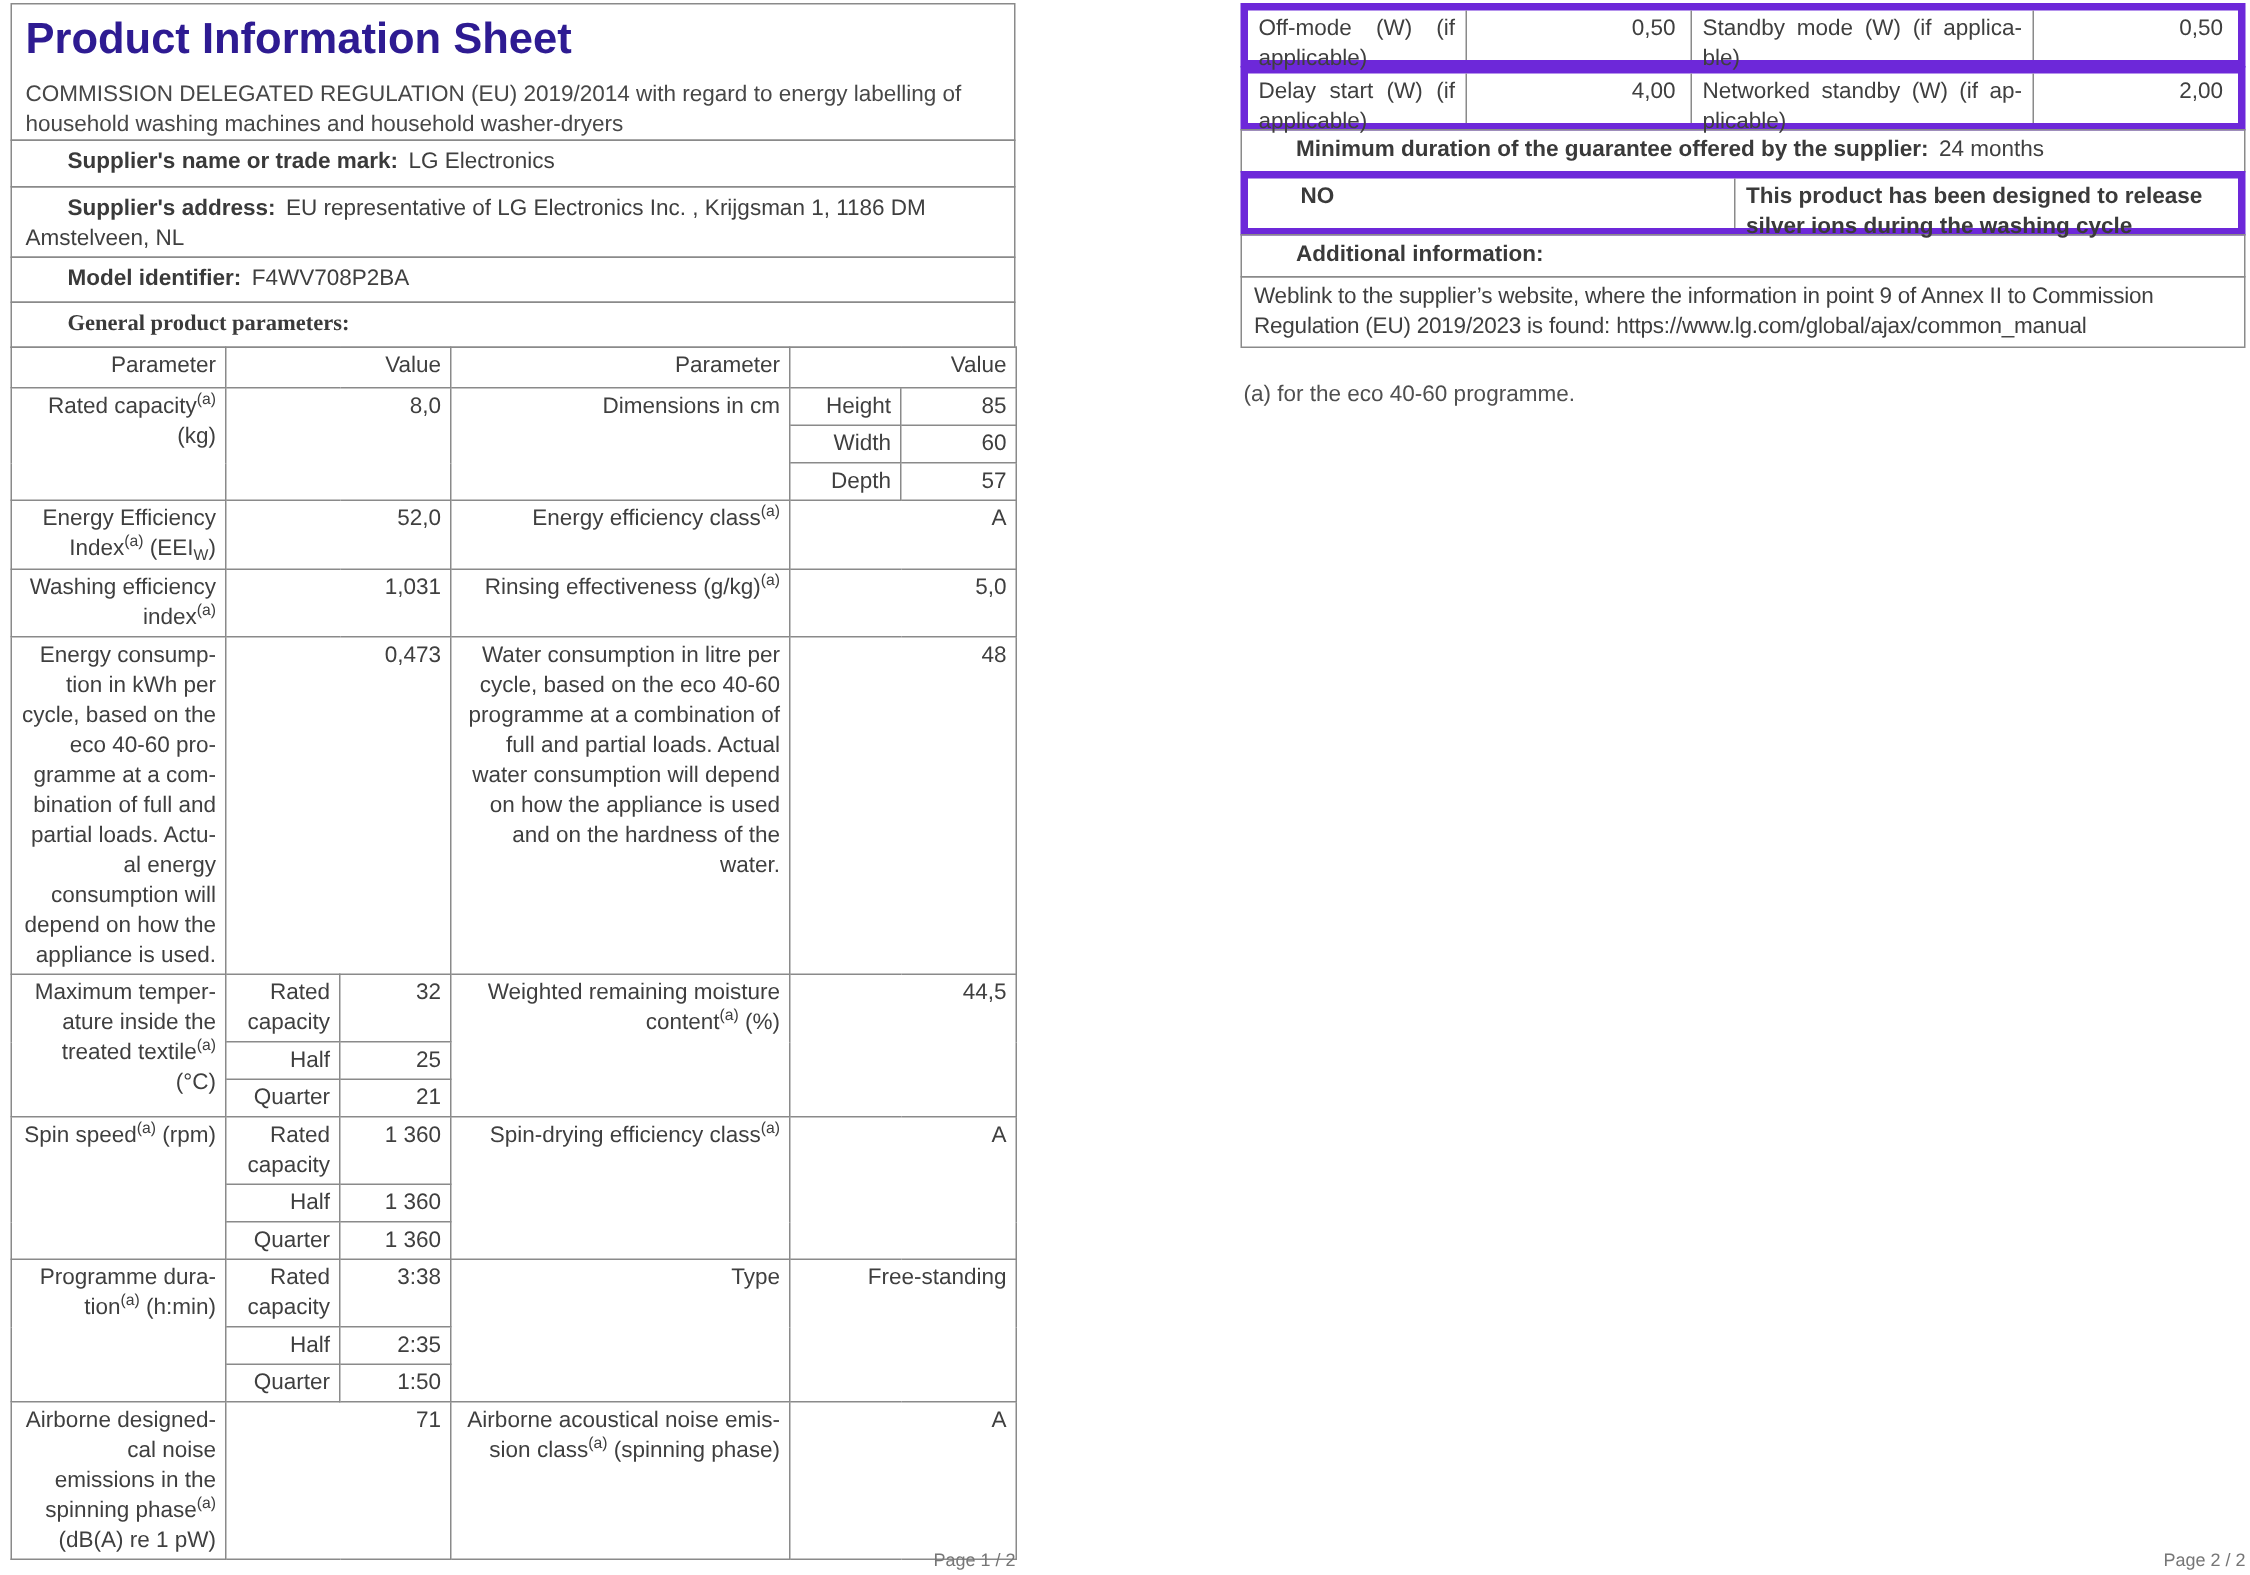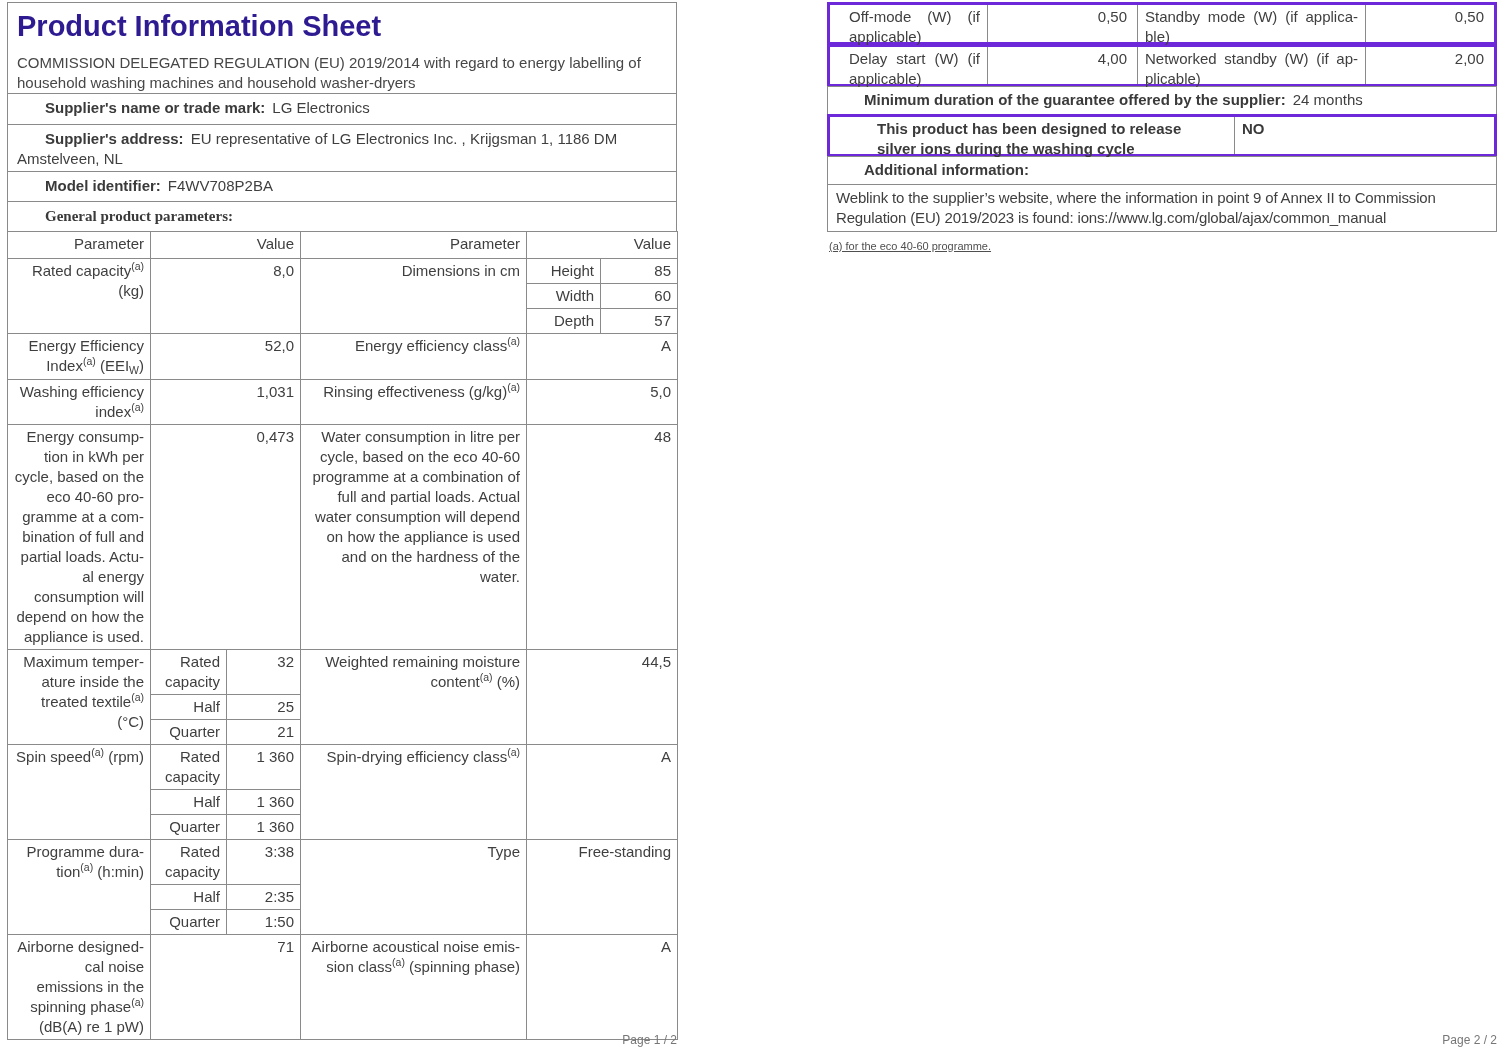--- a/index.html
+++ b/index.html
@@ -24,31 +24,31 @@
        font-size:15px;line-height:20px;margin-top:-1px;}
   table.ptable td{border:1px solid #8a8a8a;vertical-align:top;padding:2px 6px;
        overflow:hidden;text-align:right;}
   td.jus{text-align:justify;}
   td.num{text-align:right;padding-right:8px;}
   td.lft{text-align:left;}
   td.subk{padding-left:7px;}
   .sup{font-size:10.5px;vertical-align:6px;line-height:0;}
   .subs{font-size:10.5px;vertical-align:-3px;line-height:0;}
 
-  .prow{display:flex;border:3px solid #6d28d9;margin-top:-1px;box-sizing:border-box;
-        font-size:15px;line-height:20px;padding-left:12px;}
+  .prow{display:flex;border:5px solid #6d28d9;margin-top:-1px;box-sizing:border-box;
+        font-size:15px;line-height:20px;}
   .prow:first-child{margin-top:0;}
   .pcell{box-sizing:border-box;padding:2px 7px;}
   .pcell + .pcell{border-left:1px solid #8a8a8a;}
   .pcell.jus{text-align:justify;}
   .pcell.num{text-align:right;padding-right:10px;}
   .fullrow{border:1px solid #8a8a8a;margin-top:-1px;box-sizing:border-box;
         font-size:15px;line-height:20px;padding:3px 8px;}
   .weblink-row{letter-spacing:-0.15px;}
-  .footnote{margin-top:8px;font-size:11px;color:#4f4f4f;padding-left:2px;text-decoration:underline;}
+  .footnote{margin-top:22px;font-size:15px;color:#4f4f4f;padding-left:2px;}
   .pfooter{position:absolute;top:1031px;right:0;font-size:12px;color:#767676;}
 </style>
 </head>
 <body>
 
 <div class="page" id="page1">
 
   <div class="box" style="height:92px;">
     <div class="doc-title">Product Information Sheet</div>
     <div class="reg-text">COMMISSION DELEGATED REGULATION (EU) 2019/2014 with regard to energy labelling of household washing machines and household washer-dryers</div>
@@ -223,29 +223,29 @@
     <div class="pcell num" style="width:150px">4,00</div>
     <div class="pcell jus" style="width:228px">Networked standby (W) (if ap­plicable)</div>
     <div class="pcell num" style="flex:1">2,00</div>
   </div>
 
   <div class="fullrow" style="height:29px">
     <span class="lbl">Minimum duration of the guarantee offered by the supplier:</span><span class="lblval">24 months</span>
   </div>
 
   <div class="prow" style="height:43px">
+    <div class="pcell lbl" style="flex:1">NO</div>
     <div class="pcell lbl" style="width:336px">This product has been designed to release silver ions during the washing cycle</div>
-    <div class="pcell lbl" style="flex:1">NO</div>
   </div>
 
   <div class="fullrow" style="height:29px">
     <span class="lbl">Additional information:</span>
   </div>
 
   <div class="fullrow weblink-row" style="height:48px">
     <span>Weblink to the supplier’s website, where the information in point 9 of Annex II to Commission Regulation (EU) 2019/2023 is found:</span>
-    <span>ions://www.lg.com/global/ajax/common_manual</span>
+    <span>https://www.lg.com/global/ajax/common_manual</span>
   </div>
 
   <div class="footnote">(a) for the eco 40-60 programme.</div>
 
   <div class="pfooter">Page 2 / 2</div>
 </div>
 
 </body></html>

